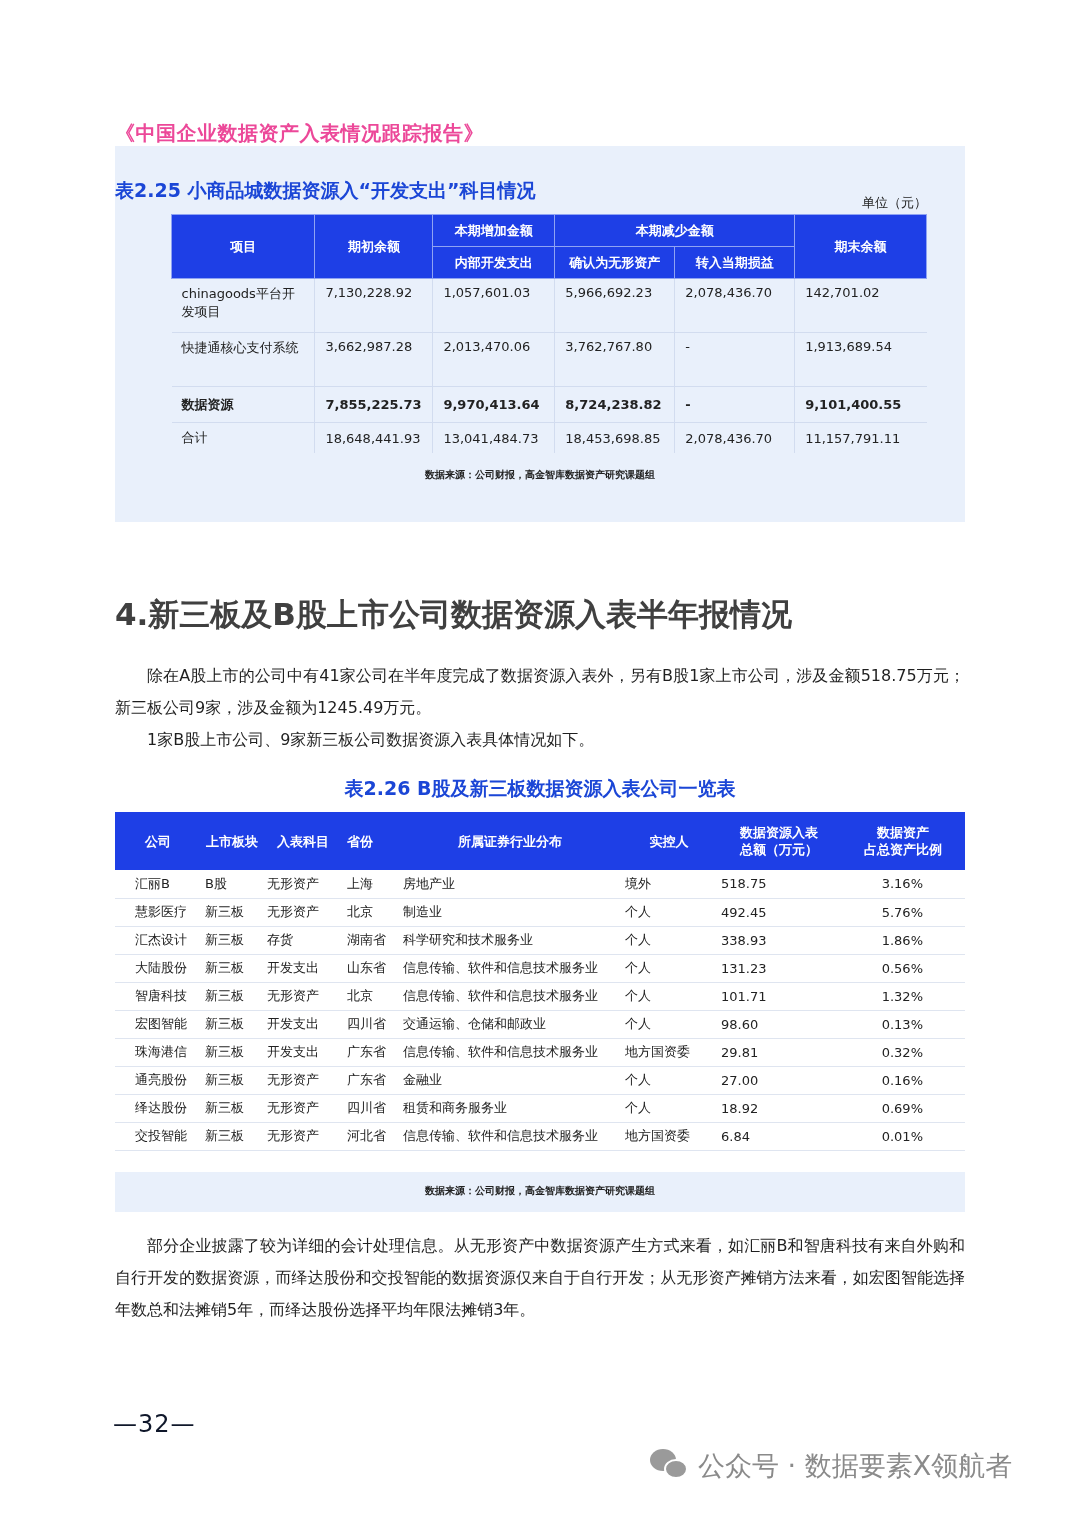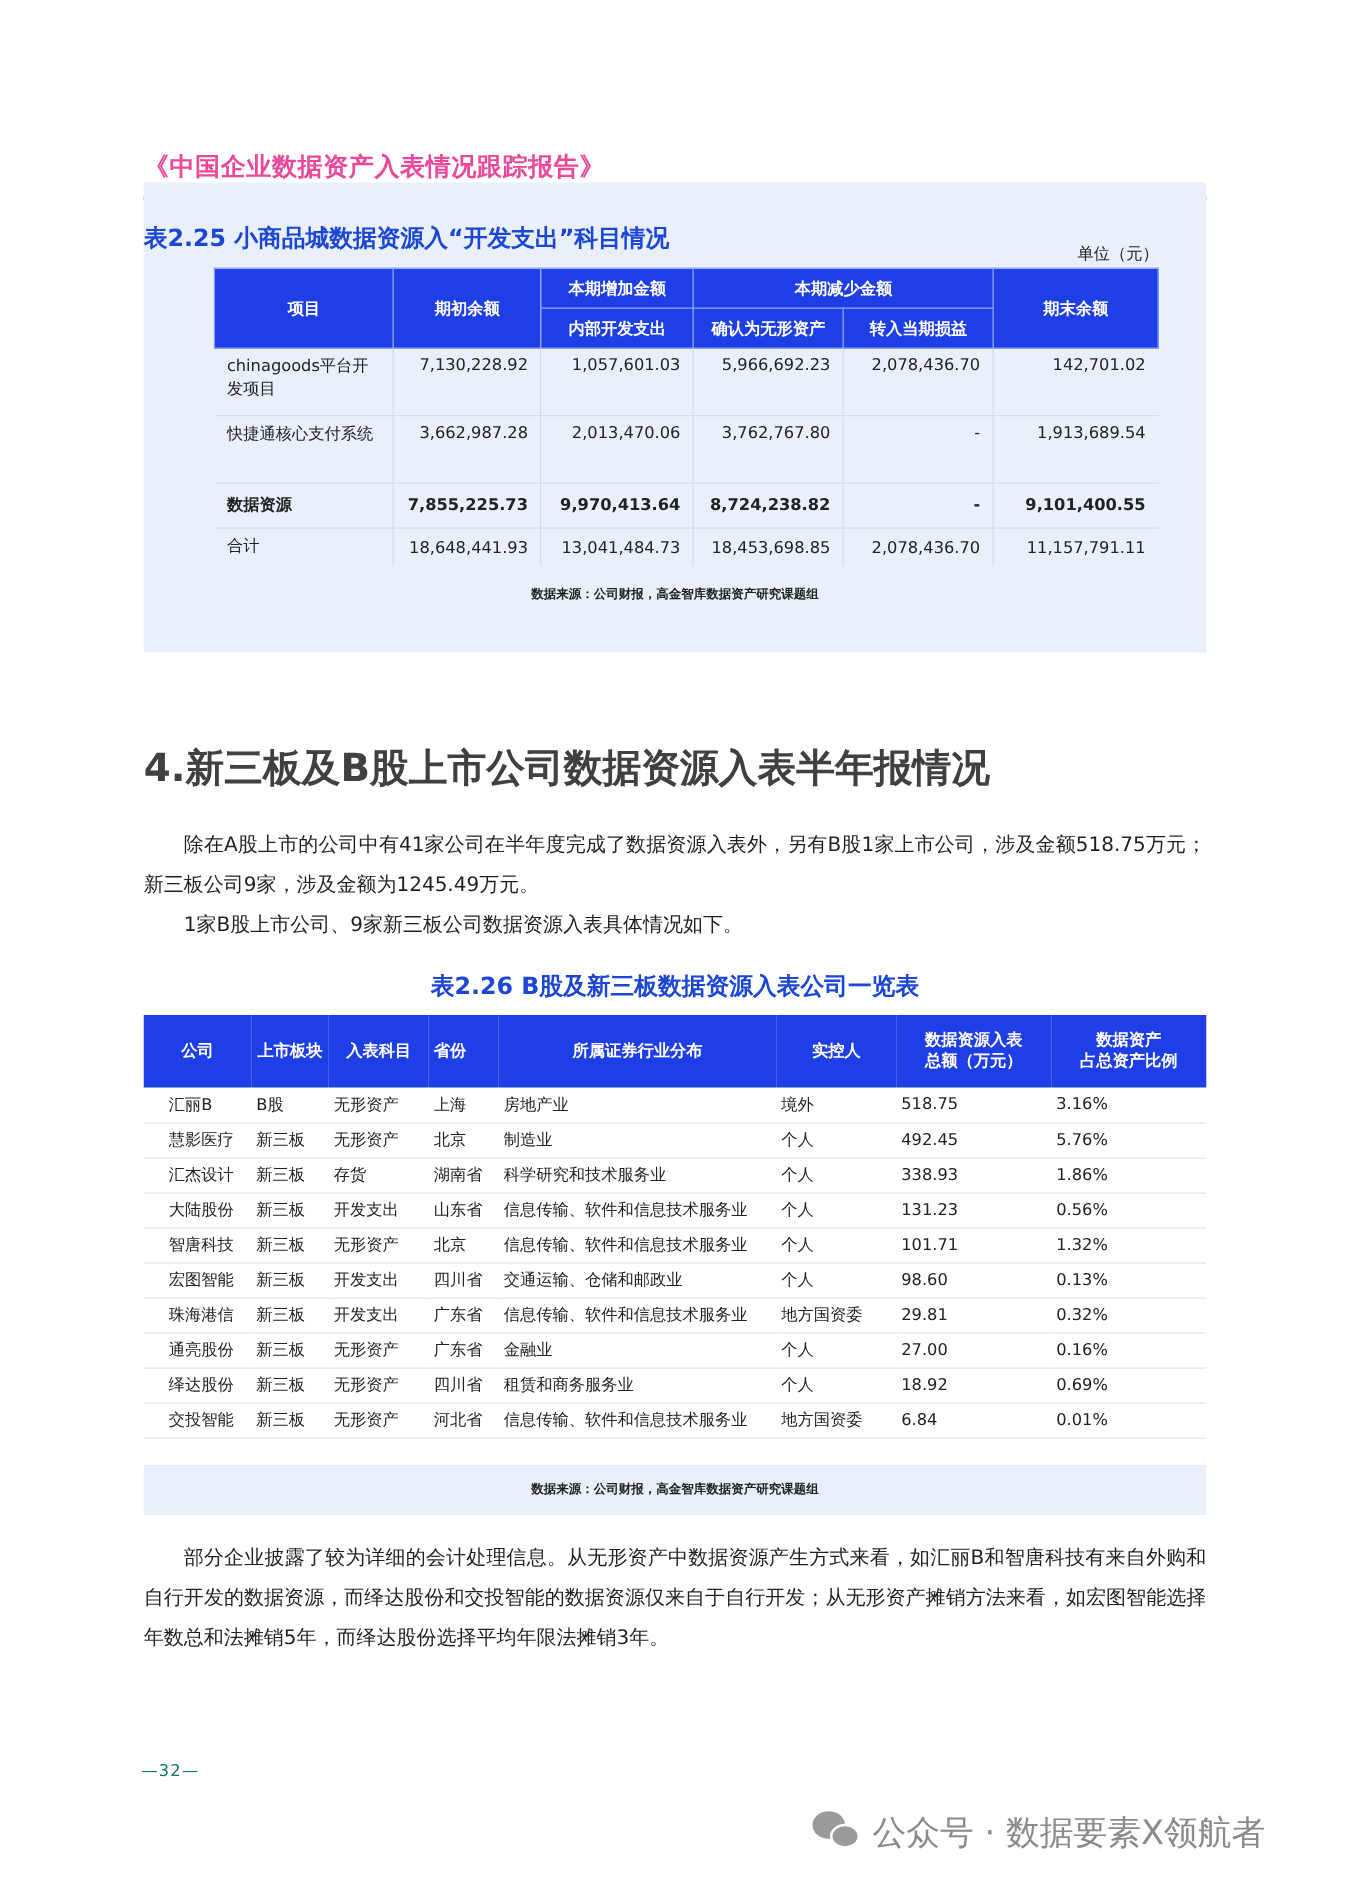--- a/index.html
+++ b/index.html
@@ -14,21 +14,21 @@
   .panel-225 { top: 146px; height: 376px; }
 
   .tbl-title { position: absolute; left: 0; width: 100%; text-align: left; font-size: 19px; font-weight: bold; color: #1b46d6; }
   .unit { position: absolute; right: 38px; top: 48px; font-size: 13px; color: #222; }
 
   table { border-collapse: collapse; position: absolute; }
   .t225 { left: 56px; top: 68px; width: 756px; font-size: 13px; }
   .t225 th { background: #1e3fe6; color: #fff; font-weight: bold; font-size: 13px; border: 1px solid #8fa3f3; height: 32px; padding: 0 4px; }
   .t225 td { border-right: 1px solid #d2dcef; border-bottom: 1px solid #d2dcef; padding: 6px 10px; vertical-align: top; color: #222; background: #e9f0fb; }
   .t225 td:last-child { border-right: none; }
-  .t225 td.num { text-align: right; white-space: nowrap; }
+  .t225 td.num { text-align: left; white-space: nowrap; }
   .t225 td.label { text-align: left; line-height: 18px; }
   .t225 tr.bold td { font-weight: bold; }
   .t225 tr.row-tall td { height: 54px; }
   .t225 tr.row-mid td { height: 36px; vertical-align: middle; }
   .t225 tr.row-sum td { height: 30px; vertical-align: middle; border-bottom: none; }
 
   .source { position: absolute; left: 0; width: 100%; text-align: center; font-size: 10px; font-weight: bold; color: #222; }
   .panel-225 .source { top: 322px; }
 
   .section-heading { position: absolute; left: 115px; top: 594px; font-size: 31px; font-weight: bold; color: #404040; }
@@ -39,26 +39,26 @@
   .para-3 { top: 1230px; }
 
   .tbl226-title { position: absolute; left: 115px; top: 776px; width: 850px; text-align: center; font-size: 19px; font-weight: bold; color: #1b46d6; }
 
   .t226 { left: 115px; top: 812px; width: 850px; font-size: 13px; }
   .t226 th { background: #1e3fe6; color: #fff; font-weight: bold; font-size: 13px; height: 58px; padding: 0 4px; line-height: 17px; text-align: center; }
   .t226 th.left { text-align: left; }
   .t226 td { height: 28px; border-bottom: 1px solid #dfe5f0; color: #222; padding: 0 4px; white-space: nowrap; }
   .t226 td.c-company { padding-left: 20px; }
   .t226 td.num { text-align: left; }
-  .t226 td.pct { text-align: left; padding-right: 42px; }
+  .t226 td.pct { text-align: right; padding-right: 42px; }
 
   .panel-226src { top: 1172px; height: 40px; }
   .panel-226src .source { top: 12px; }
 
-  .page-number { position: absolute; left: 113px; top: 1410px; font-size: 13px; color: #0f766e; letter-spacing: 1px; }
+  .page-number { position: absolute; left: 113px; top: 1410px; font-size: 24px; color: #0f172a; letter-spacing: 1px; }
 
   .watermark { position: absolute; left: 650px; top: 1448px; display: flex; align-items: center; gap: 8px; color: #8a8a8a; font-size: 27px; }
   .wechat-icon { width: 40px; height: 34px; position: relative; }
   .wechat-icon .b1 { position: absolute; left: 0; top: 0; width: 26px; height: 22px; border-radius: 50%; background: #9a9a9a; }
   .wechat-icon .b2 { position: absolute; left: 14px; top: 10px; width: 24px; height: 20px; border-radius: 50%; background: #9a9a9a; border: 2px solid #fff; }
 </style>
 </head>
 <body>
 
 <div class="running-header">

